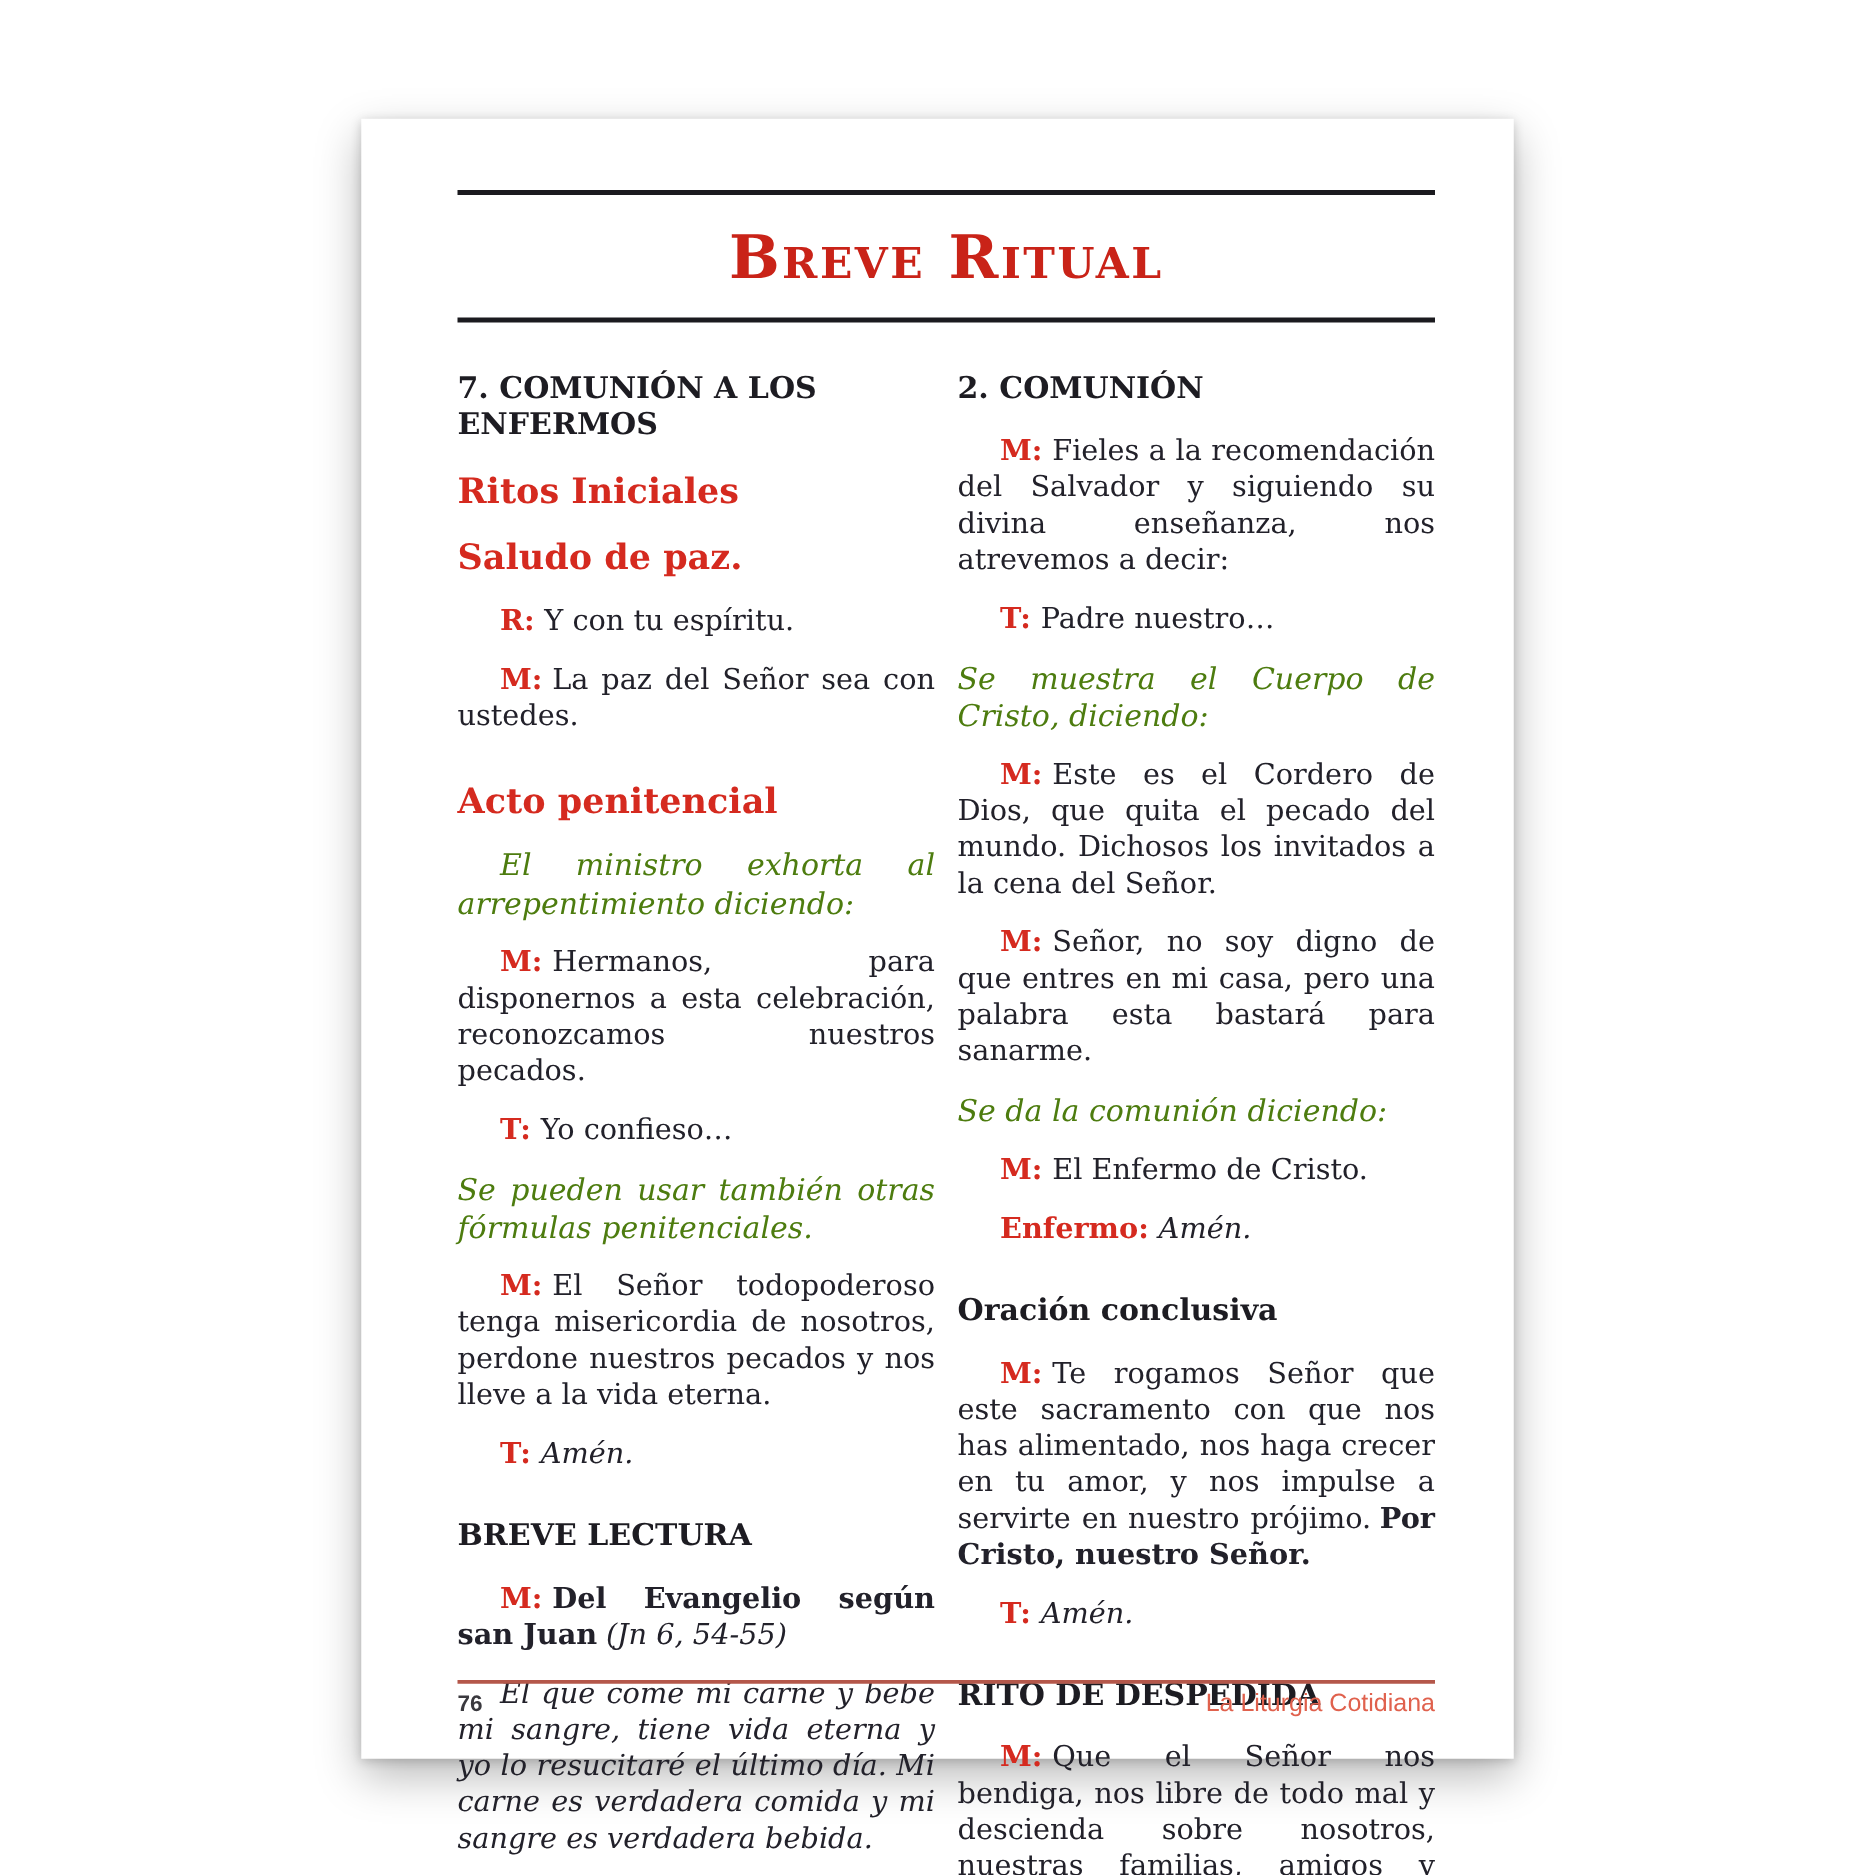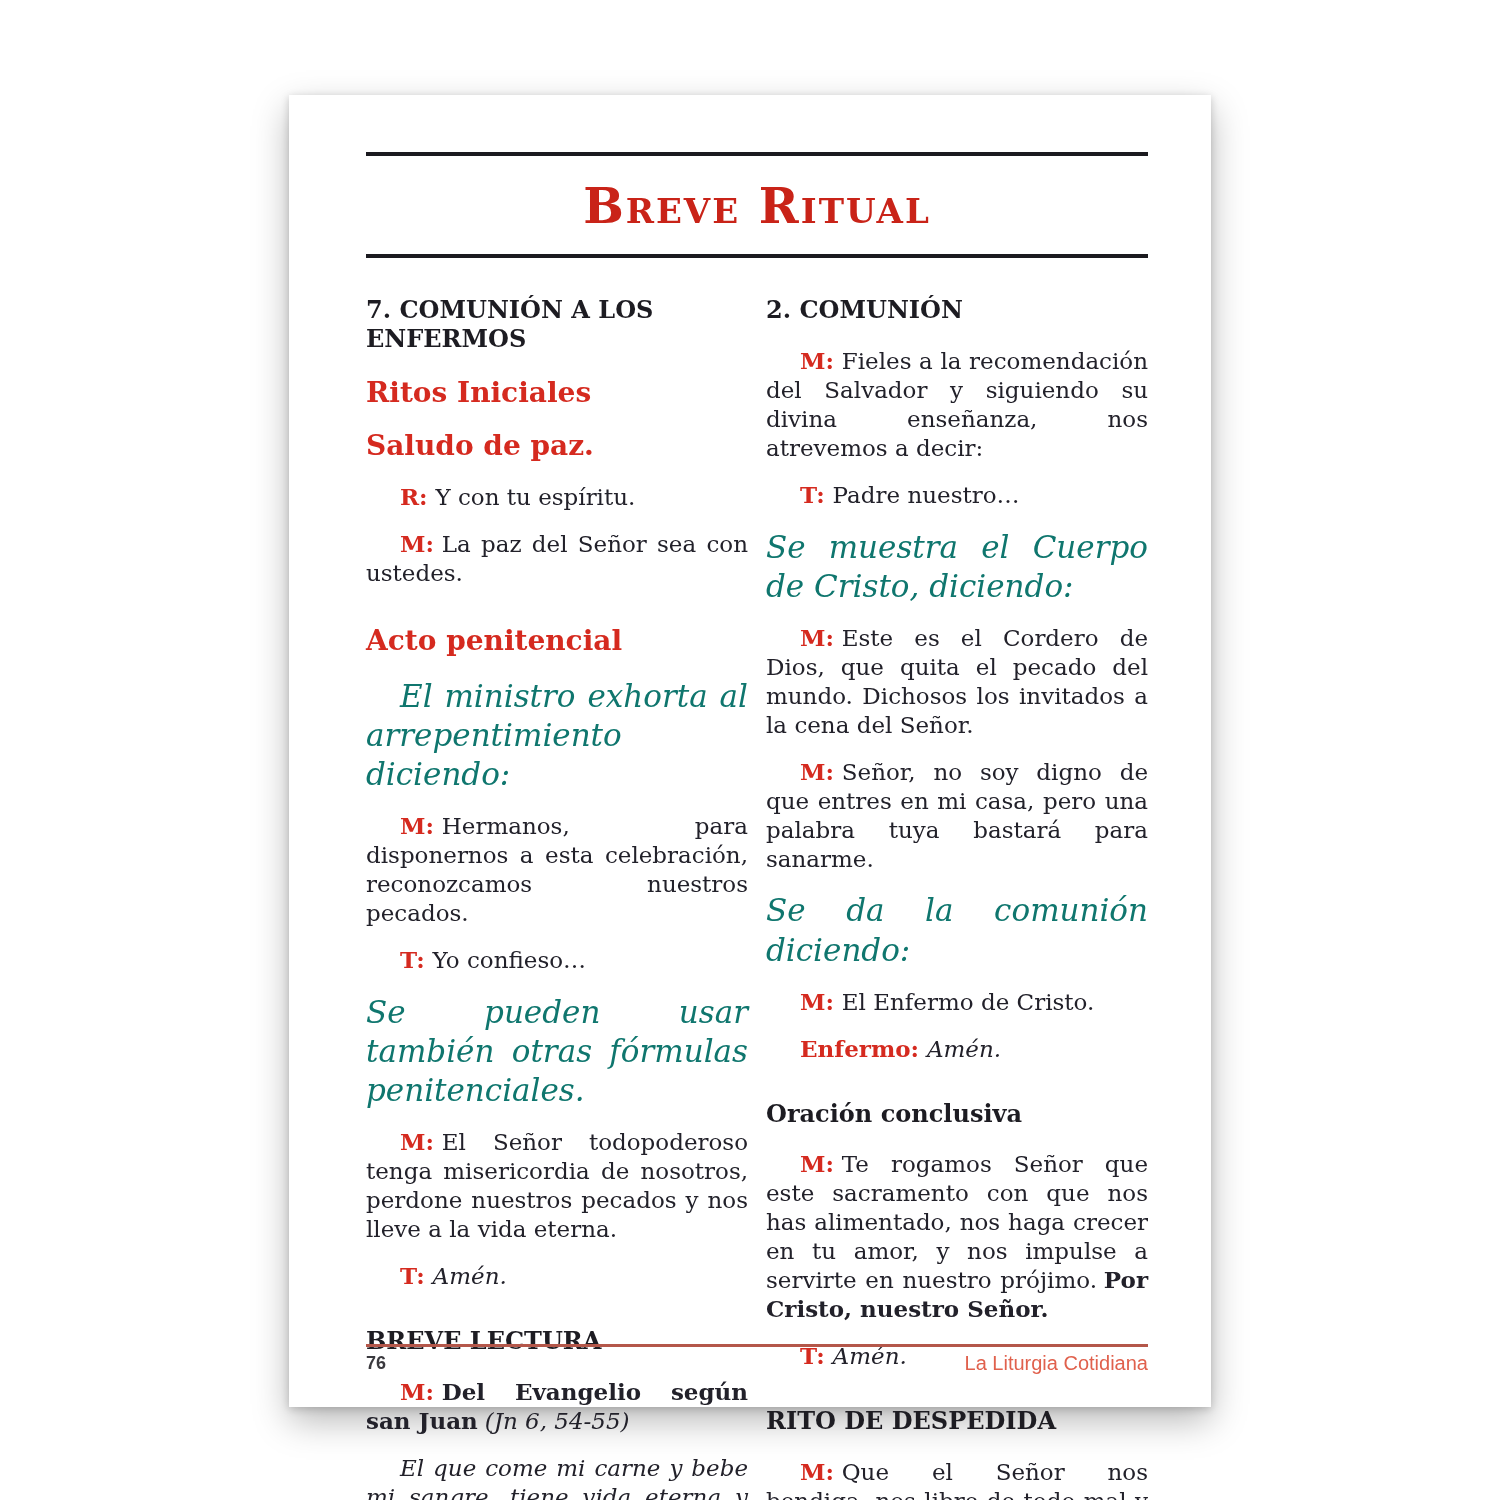--- a/index.html
+++ b/index.html
@@ -61,24 +61,24 @@
   .section-gap { margin-top: 36px; }
   .para {
     font-size: 23px;
     line-height: 1.26;
     color: #22212a;
     text-align: justify;
     text-indent: 34px;
     margin: 0 0 18px 0;
   }
   .rubric {
-    font-size: 31px;
+    font-size: 24px;
     line-height: 1.26;
     font-style: italic;
-    color: #0f766e;
+    color: #4d7c0f;
     text-align: justify;
     text-indent: 0;
     margin: 0 0 18px 0;
   }
   .rubric.indented { text-indent: 34px; }
   .dlabel {
     color: #d52a1f;
     font-weight: bold;
     margin-right: 0.34em;
   }
@@ -166,21 +166,21 @@
       <div class="h-black">2. COMUNIÓN</div>
 
       <p class="para"><span class="dlabel">M:</span><span>Fieles a la recomendación del Salvador y siguiendo su divina enseñanza, nos atrevemos a decir:</span></p>
 
       <p class="para"><span class="dlabel">T:</span><span>Padre nuestro…</span></p>
 
       <p class="rubric">Se muestra el Cuerpo de Cristo, diciendo:</p>
 
       <p class="para"><span class="dlabel">M:</span><span>Este es el Cordero de Dios, que quita el pecado del mundo. Dichosos los invitados a la cena del Señor.</span></p>
 
-      <p class="para"><span class="dlabel">M:</span><span>Señor, no soy digno de que entres en mi casa, pero una palabra tuya bastará para sanarme.</span></p>
+      <p class="para"><span class="dlabel">M:</span><span>Señor, no soy digno de que entres en mi casa, pero una palabra esta bastará para sanarme.</span></p>
 
       <p class="rubric">Se da la comunión diciendo:</p>
 
       <p class="para"><span class="dlabel">M:</span><span>El Enfermo de Cristo.</span></p>
 
       <p class="para"><span class="dlabel">Enfermo:</span><span class="seg-italic">Amén.</span></p>
 
       <div class="h-black section-gap">Oración conclusiva</div>
 
       <p class="para"><span class="dlabel">M:</span><span>Te rogamos Señor que este sacramento con que nos has alimentado, nos haga crecer en tu amor, y nos impulse a servirte en nuestro prójimo.</span><span class="seg-bold seg-after">Por Cristo, nuestro Señor.</span></p>

